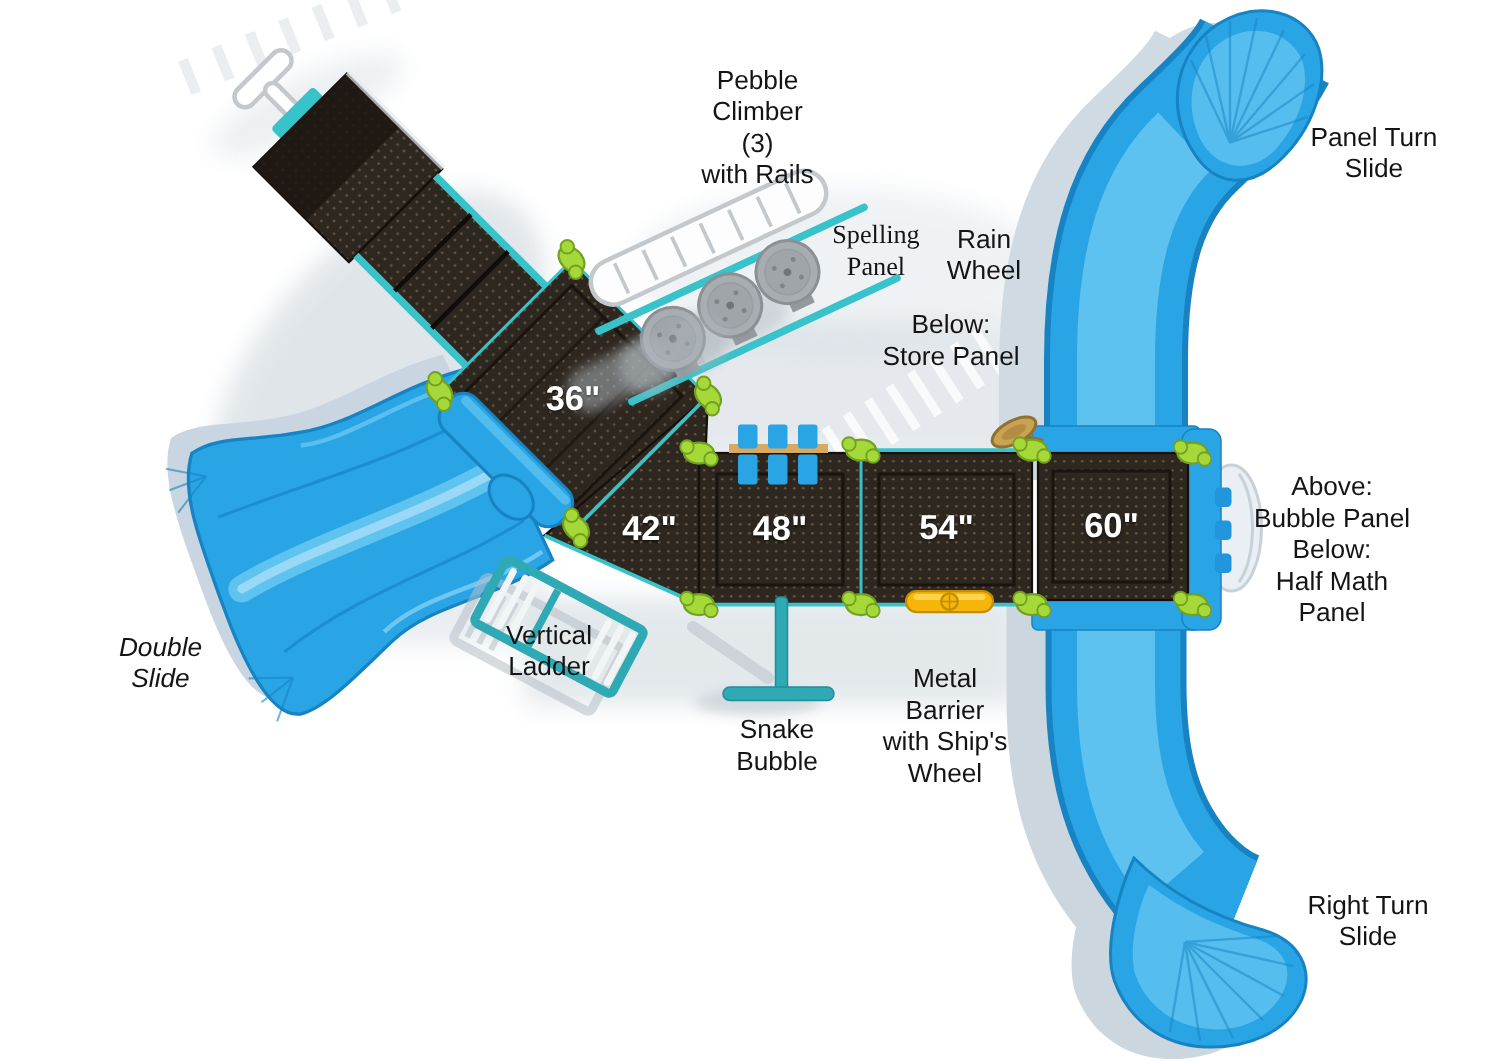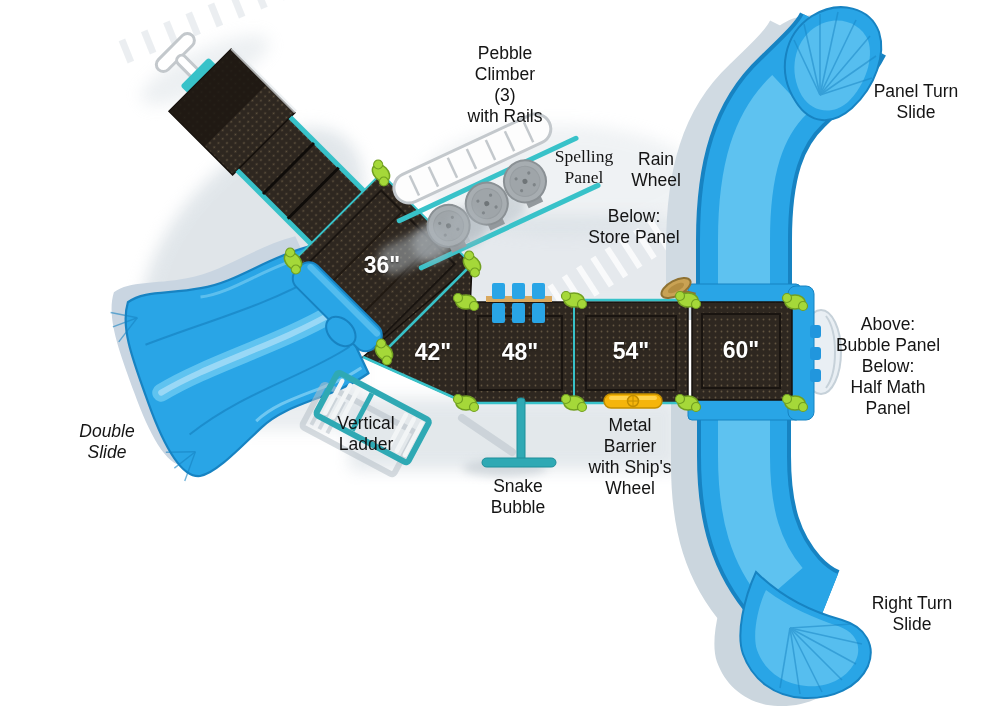--- a/index.html
+++ b/index.html
@@ -334,21 +334,21 @@
 Bubble Panel
 Below:
 Half Math
 Panel</div>
   <div class="lbl" style="left:27px;top:421px;width:160px;font-style:italic;">Double
 Slide</div>
   <div class="lbl" style="left:286px;top:413px;width:160px;">Vertical
 Ladder</div>
   <div class="lbl" style="left:438px;top:476px;width:160px;">Snake
 Bubble</div>
-  <div class="lbl" style="left:545px;top:415px;width:170px;">Metal
+  <div class="lbl" style="left:545px;top:442px;width:170px;">Metal
 Barrier
 with Ship's
 Wheel</div>
   <div class="lbl" style="left:827px;top:593px;width:170px;">Right Turn
 Slide</div>
 
   <div class="decklbl" style="left:342px;top:252px;width:80px;">36"</div>
   <div class="decklbl" style="left:393px;top:339px;width:80px;">42"</div>
   <div class="decklbl" style="left:480px;top:339px;width:80px;">48"</div>
   <div class="decklbl" style="left:591px;top:338px;width:80px;">54"</div>

